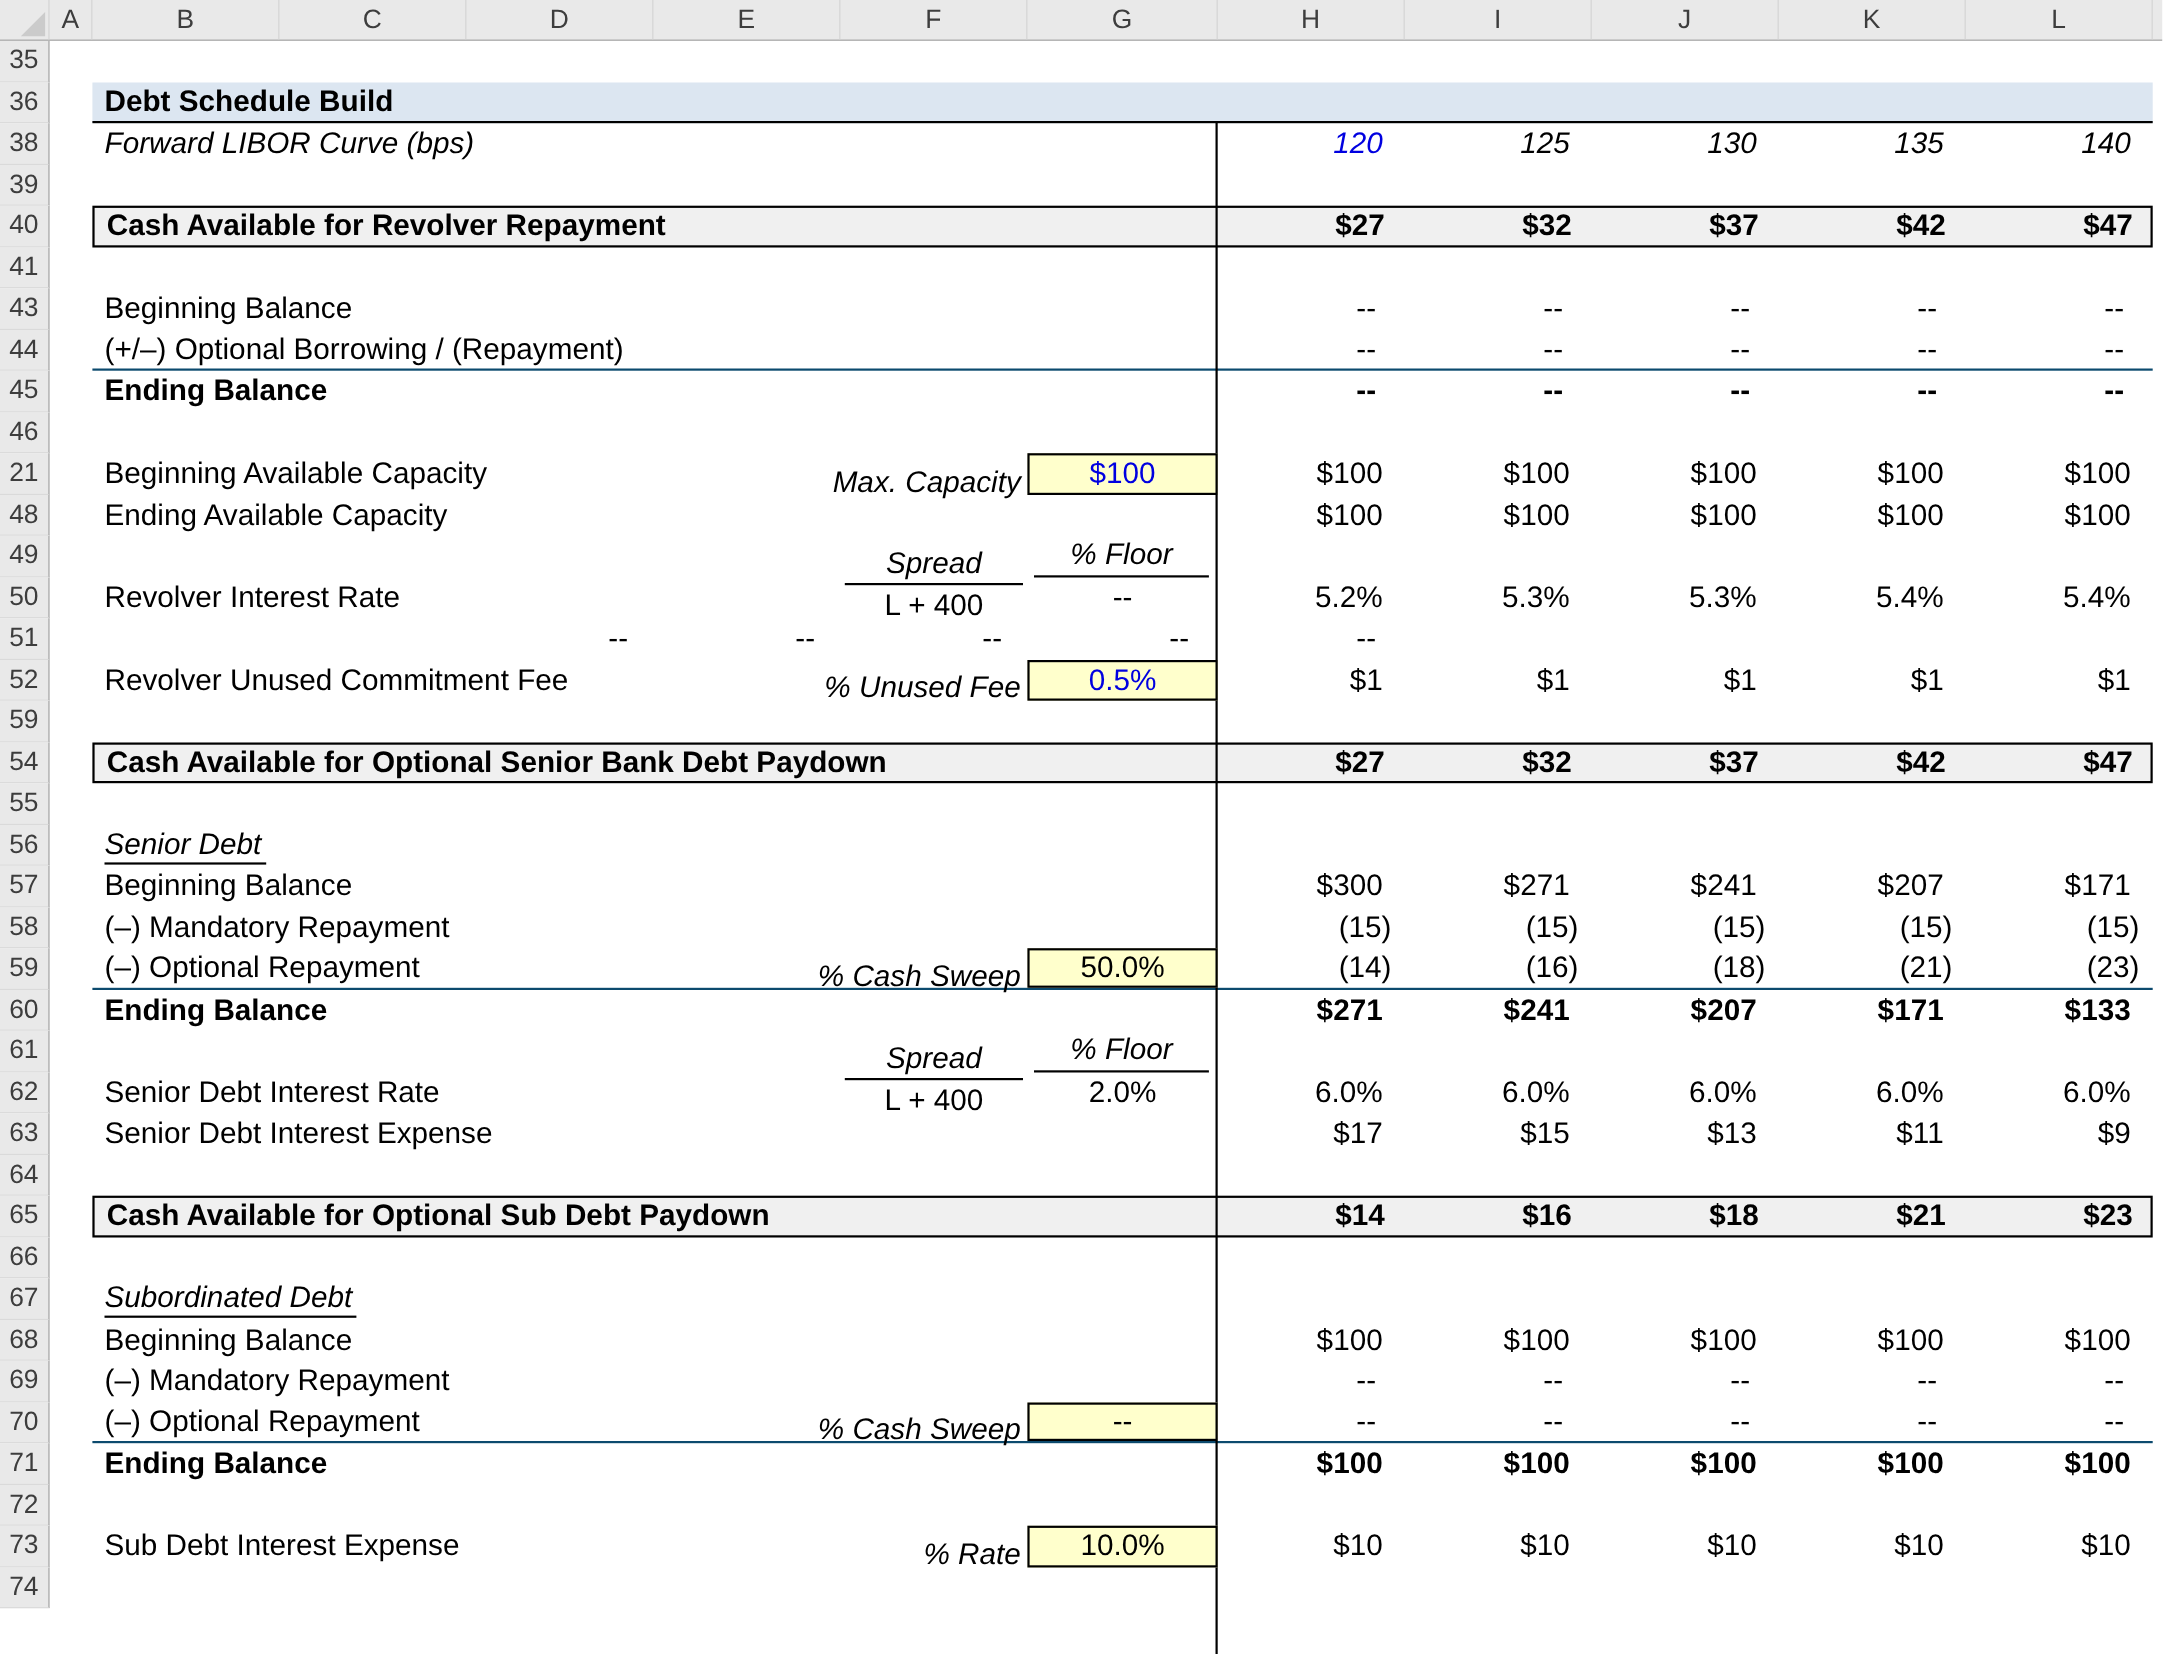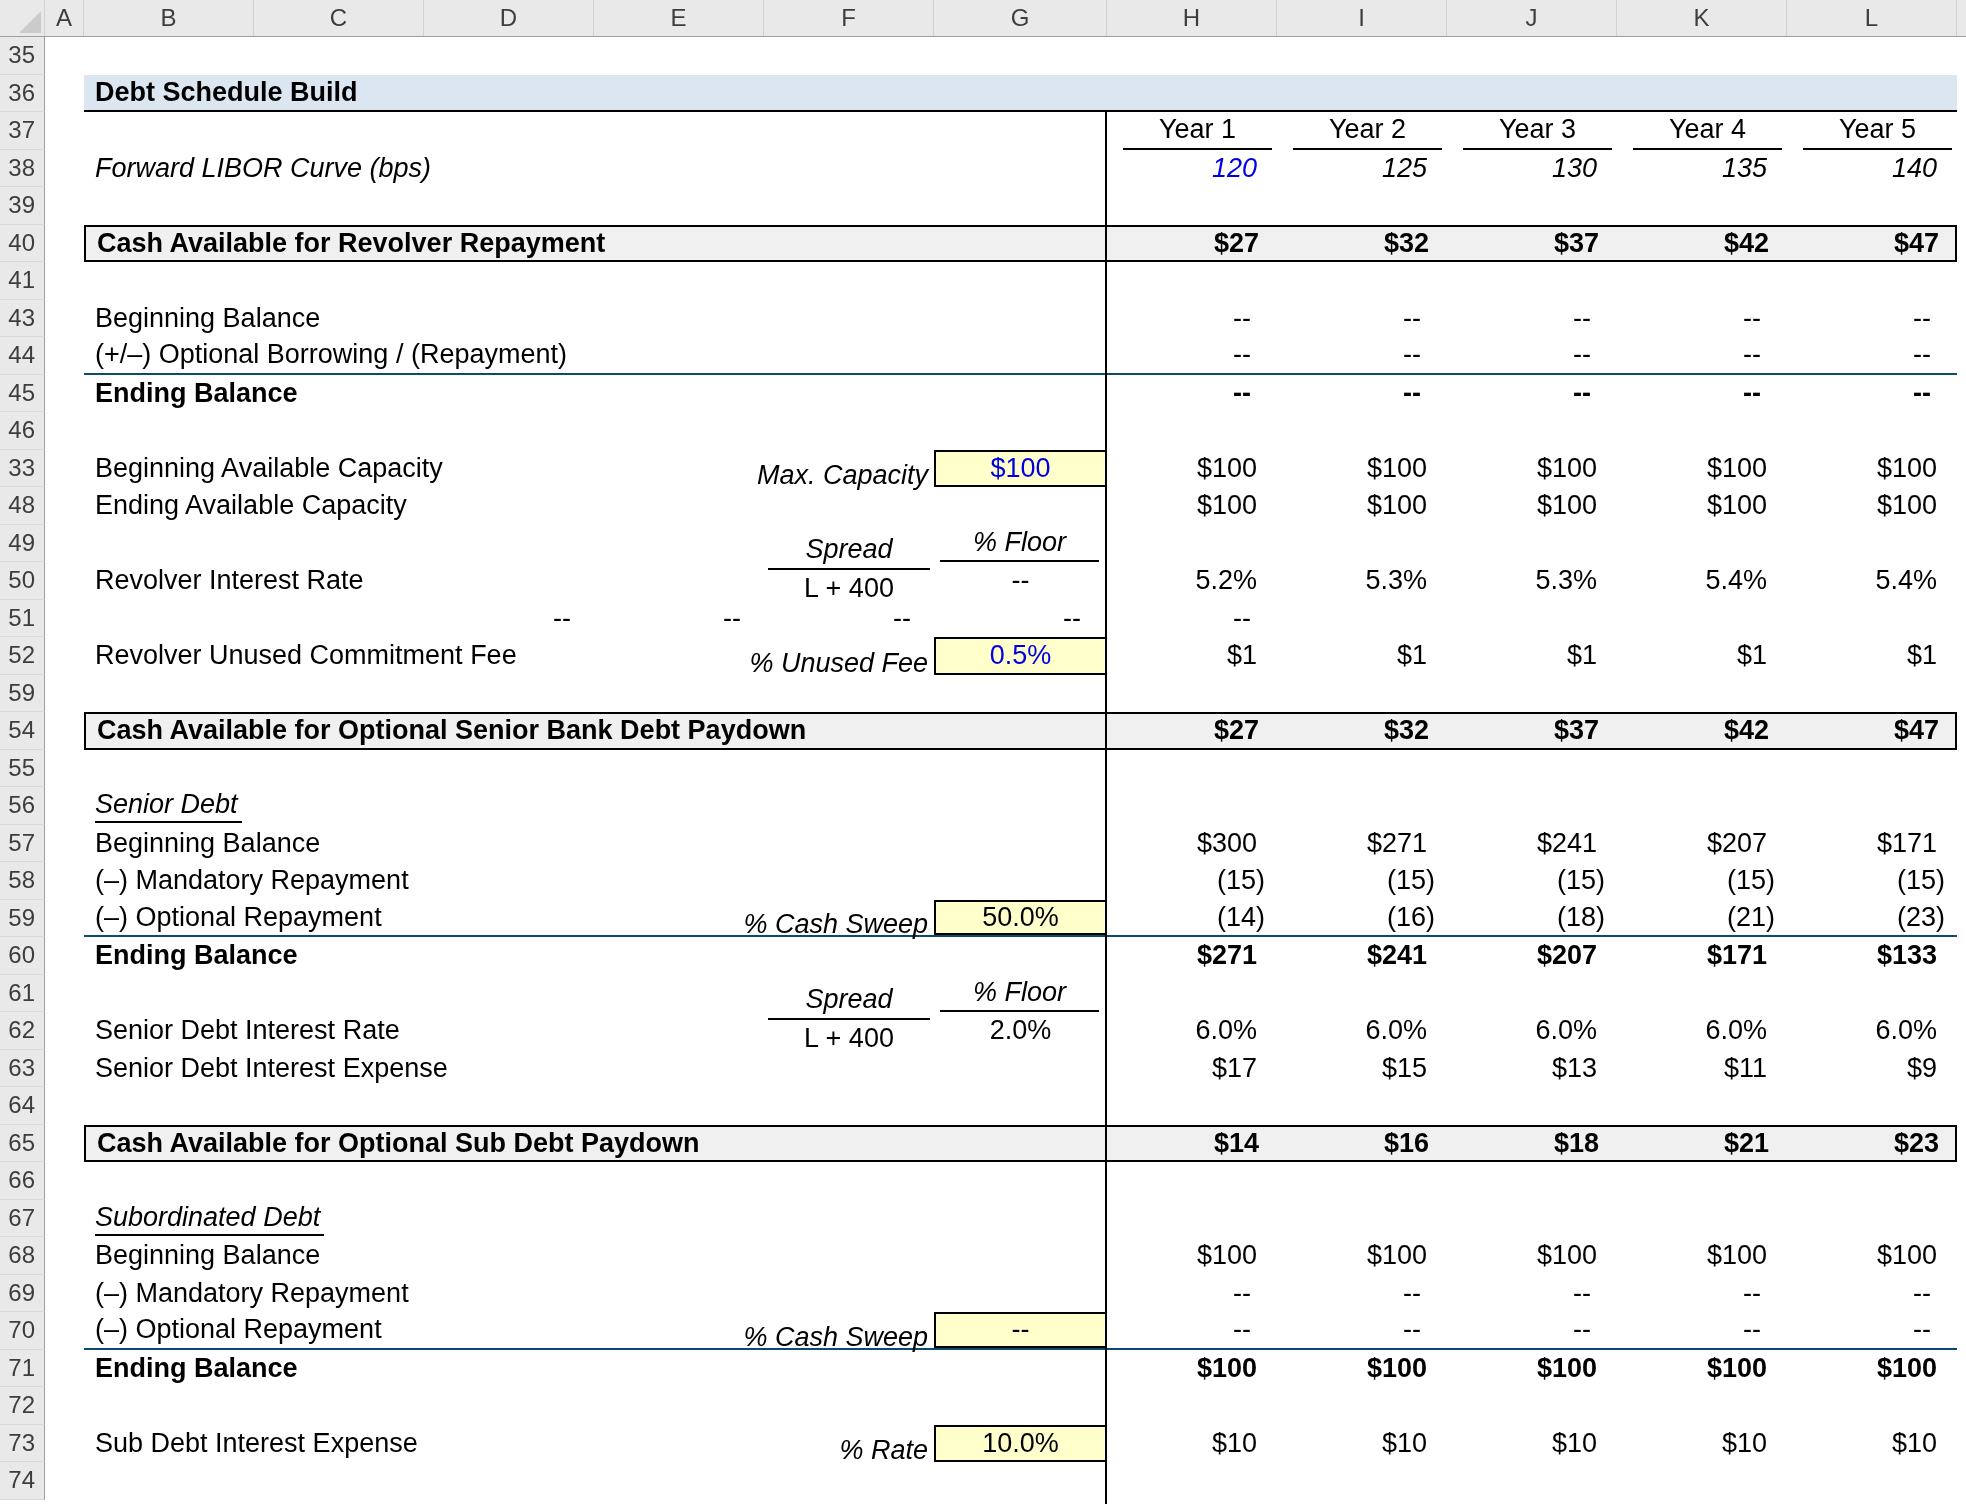--- a/index.html
+++ b/index.html
@@ -81,44 +81,20 @@
         <div class="content"></div>
       </div>
       <div class="row">
         <div class="gutter">36</div>
         <div class="colA"></div>
         <div class="content title">
           <div class="lbl grow">Debt Schedule Build</div>
         </div>
       </div>
       <div class="row">
-        <div class="gutter">37</div>
-        <div class="colA"></div>
-        <div class="content">
-          <div class="lbl"></div>
-          <div class="fcell"></div>
-          <div class="gcell"></div>
-          <div class="ycell head">
-            <div class="yh">Year 1</div>
-          </div>
-          <div class="ycell head">
-            <div class="yh">Year 2</div>
-          </div>
-          <div class="ycell head">
-            <div class="yh">Year 3</div>
-          </div>
-          <div class="ycell head">
-            <div class="yh">Year 4</div>
-          </div>
-          <div class="ycell head">
-            <div class="yh">Year 5</div>
-          </div>
-        </div>
-      </div>
-      <div class="row">
         <div class="gutter">38</div>
         <div class="colA"></div>
         <div class="content">
           <div class="lbl ital">Forward LIBOR Curve (bps)</div>
           <div class="fcell"></div>
           <div class="gcell"></div>
           <div class="ycell ital blue">120</div>
           <div class="ycell ital">125</div>
           <div class="ycell ital">130</div>
           <div class="ycell ital">135</div>
@@ -190,21 +166,21 @@
           <div class="ycell pr26 bold">--</div>
           <div class="ycell pr26 bold">--</div>
         </div>
       </div>
       <div class="row">
         <div class="gutter">46</div>
         <div class="colA"></div>
         <div class="content"></div>
       </div>
       <div class="row">
-        <div class="gutter">33</div>
+        <div class="gutter">21</div>
         <div class="colA"></div>
         <div class="content">
           <div class="lbl">Beginning Available Capacity</div>
           <div class="fcell">Max. Capacity</div>
           <div class="gcell">
             <div class="ibox blue">$100</div>
           </div>
           <div class="ycell">$100</div>
           <div class="ycell">$100</div>
           <div class="ycell">$100</div>

